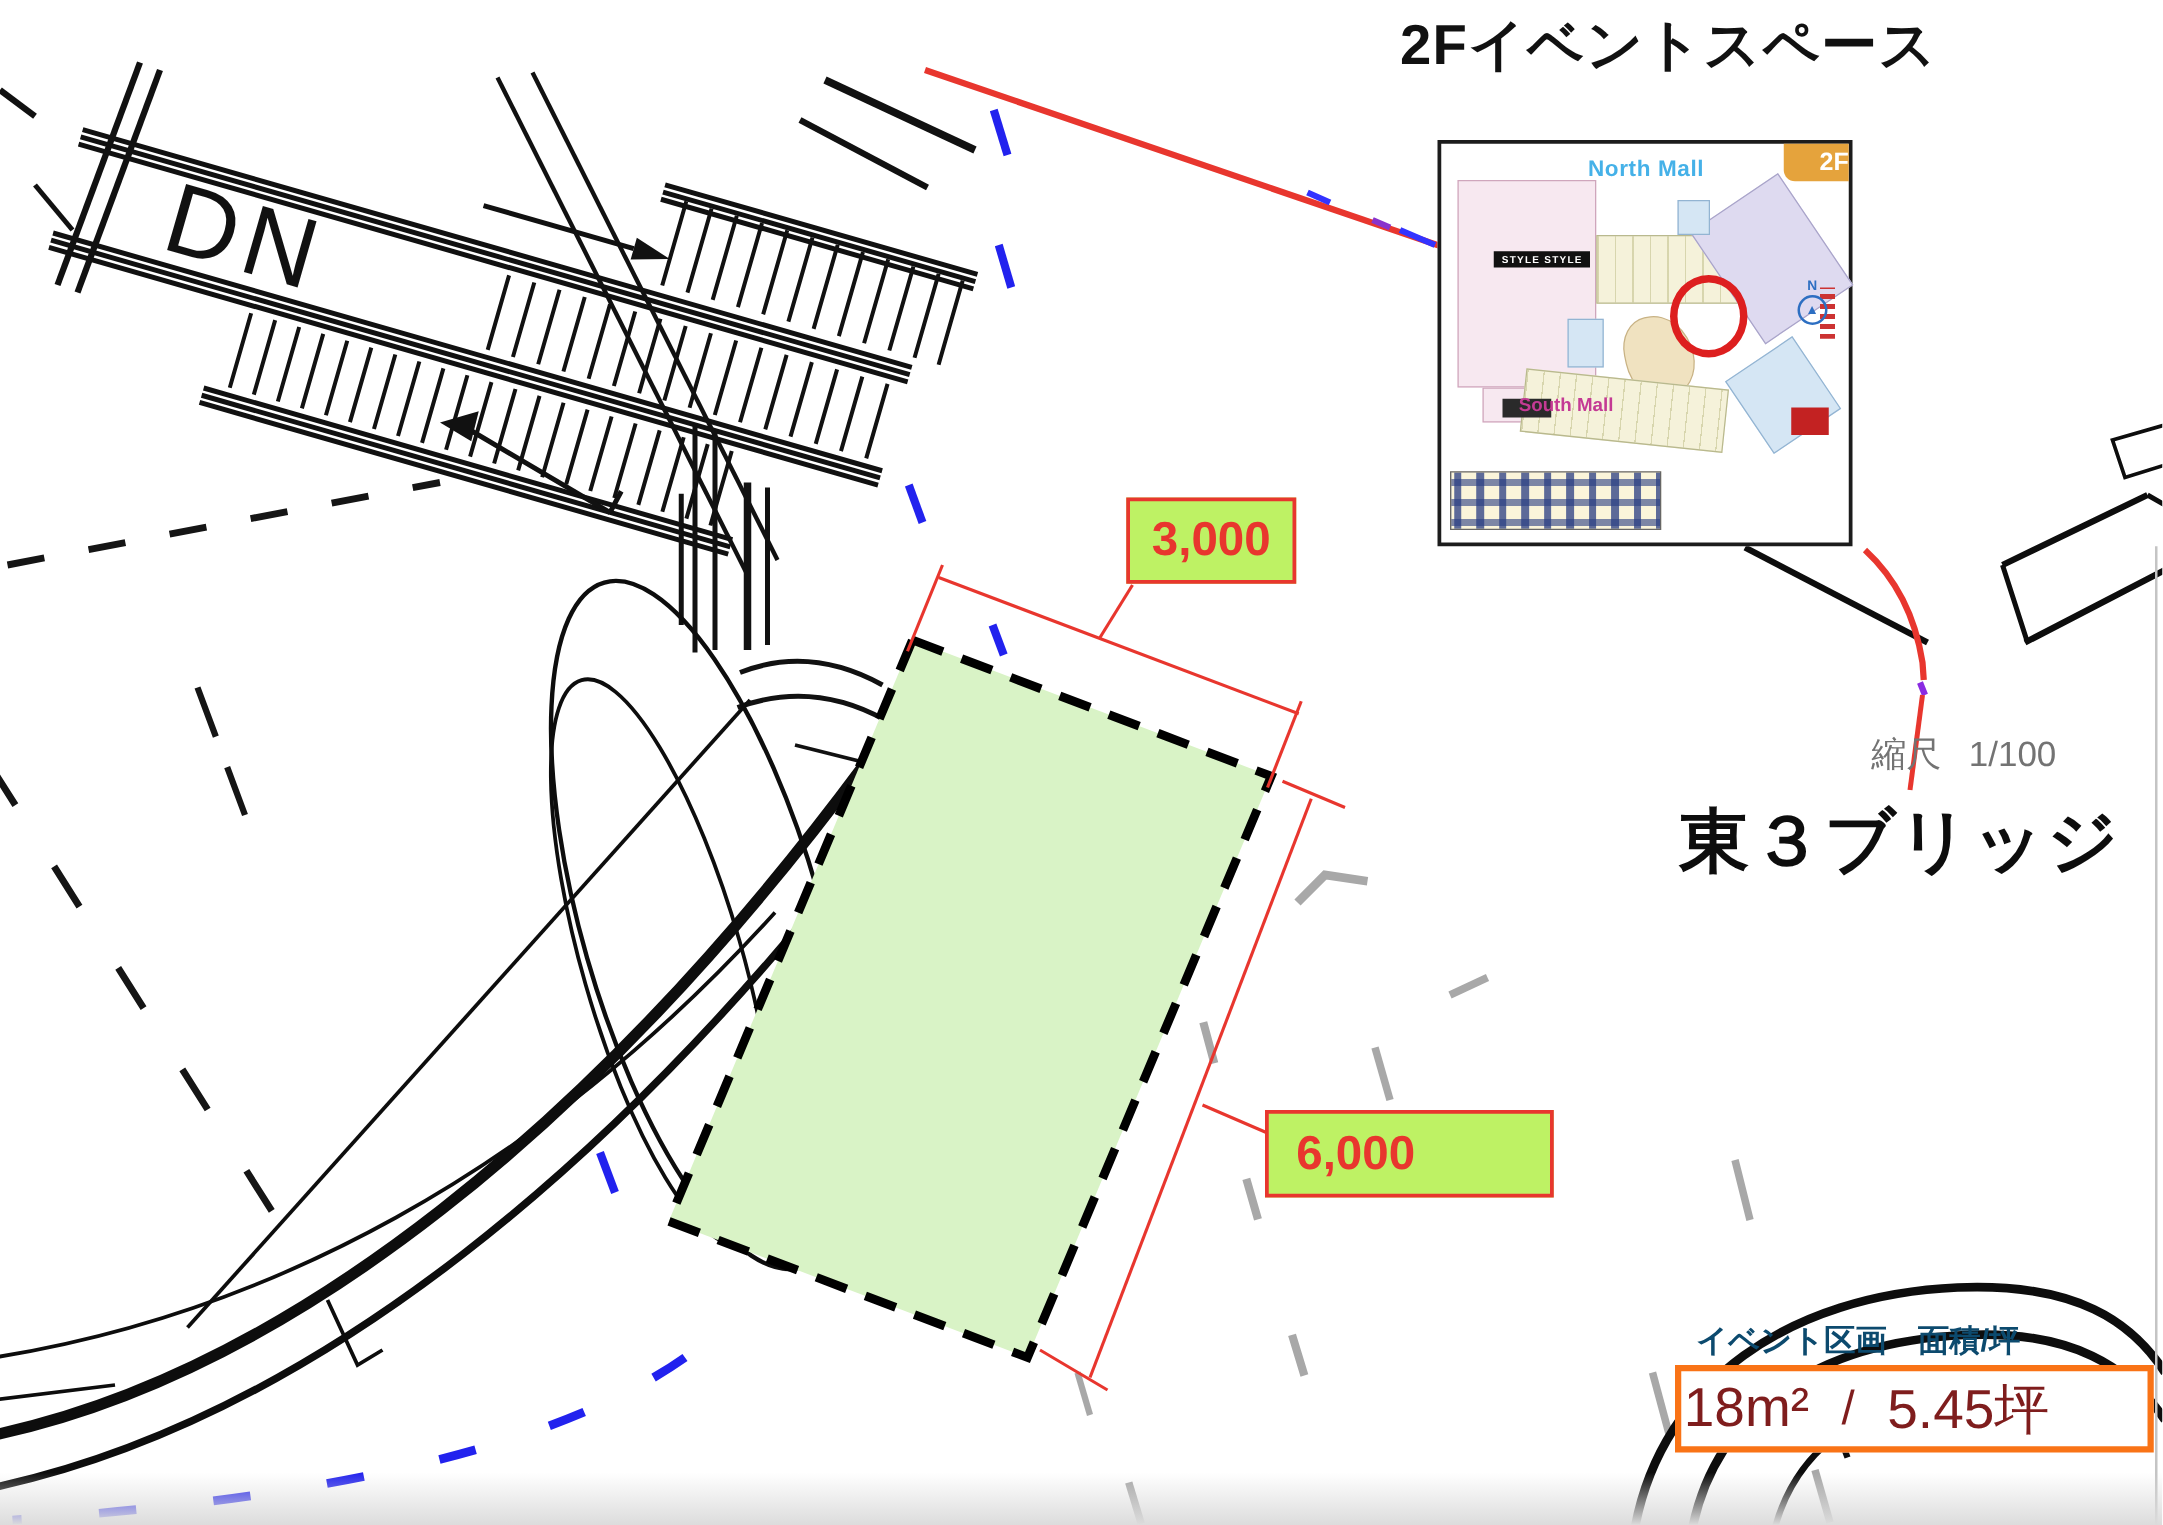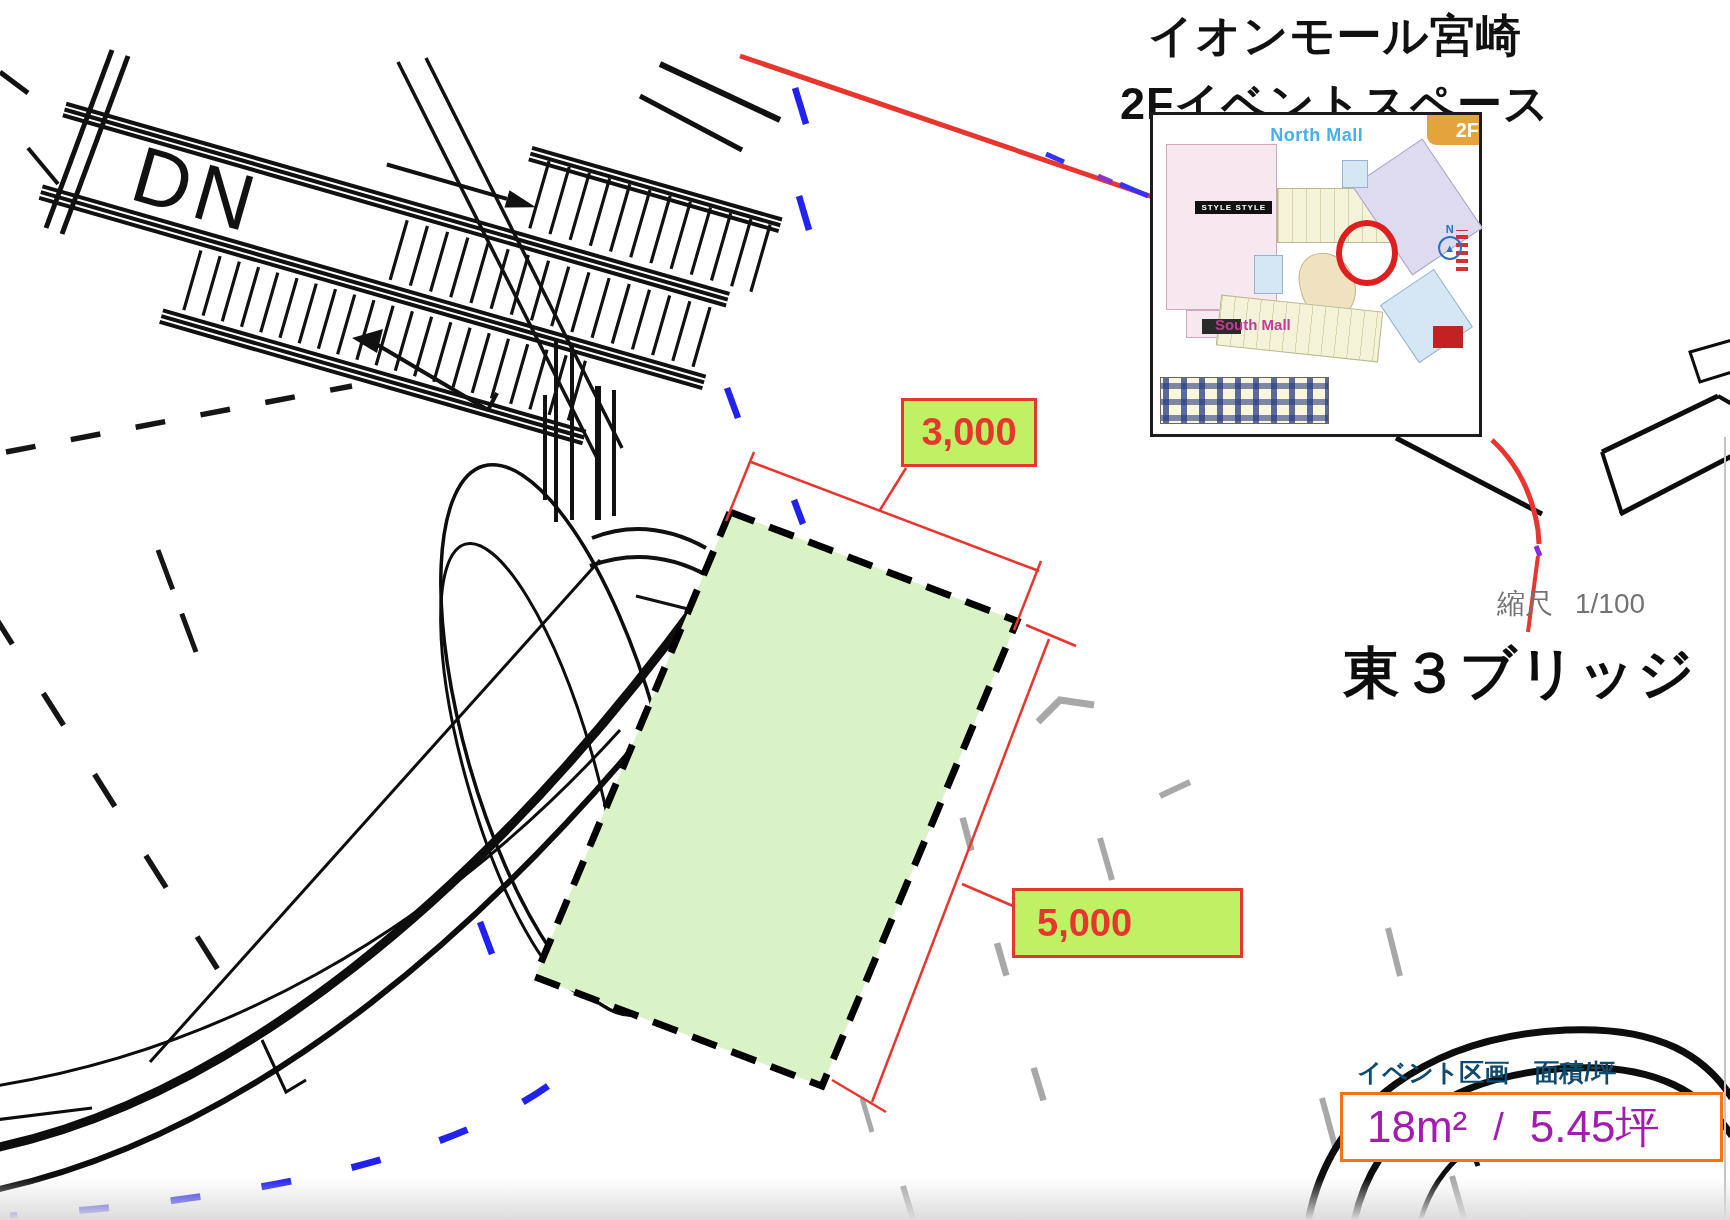--- a/index.html
+++ b/index.html
@@ -57,22 +57,22 @@
      color:#0d0d0d;letter-spacing:2px;}
 
   
   .dim-box{background:#bef264;border:3px solid #e8362e;color:#e8362e;font-weight:700;
      font-size:38px;box-sizing:border-box;display:flex;align-items:center;}
   #dim-3000{left:901px;top:398px;width:136px;height:69px;justify-content:center;}
   #dim-6000{left:1012px;top:888px;width:231px;height:70px;padding-left:22px;}
 
   
   #event-label{left:1357px;top:1056px;font-size:25px;font-weight:600;color:#0c4a6e;}
-  #area-box{left:1340px;top:1092px;width:383px;height:70px;background:#fff;border:3px solid #f97316;
-     box-sizing:border-box;display:flex;align-items:center;font-size:44px;color:#a21caf;padding-left:24px;}
+  #area-box{left:1340px;top:1092px;width:383px;height:70px;background:#fff;border:5px solid #f97316;
+     box-sizing:border-box;display:flex;align-items:center;font-size:44px;color:#7f1d1d;padding-left:2px;}
   #area-box .sep{margin:0 26px;font-size:38px;}
 
   #bottom-fade{left:0;top:1178px;width:1730px;height:42px;
      background:linear-gradient(180deg,rgba(225,225,225,0),#dcdcdc);}
 </style>
 </head>
 <body>
 
 <div id="stage">
 
@@ -181,21 +181,20 @@
       <path d="M751,462 L1039,571"></path>
       <path d="M880,510 L906,468"></path>
       <path d="M1026,625 L1076,646"></path>
       <path d="M832,1080 L886,1112"></path>
       <path d="M1049,639 L872,1102"></path>
       <path d="M962,884 L1013,906"></path>
     </g>
   </svg>
 
   <div class="overlay" id="main-title">
-    <div>イオンモール宮崎</div>
     <div>2Fイベントスペース</div>
   </div>
 
   <div class="overlay" id="map-inset">
     <div class="map-block" id="mb-pink"></div>
     <div class="map-block" id="mb-pink2"></div>
     <div class="map-block" id="mb-north-strip"></div>
     <div class="map-block" id="mb-wing"></div>
     <div class="map-block" id="mb-food"></div>
     <div class="map-block" id="mb-south-strip"></div>
@@ -220,21 +219,21 @@
   <div class="overlay" id="scale-label">
     <span>縮尺</span><span class="val">1/100</span>
   </div>
 
   <div class="overlay" id="bridge-title">東３ブリッジ</div>
 
   <div class="overlay dim-box" id="dim-3000">
     <span>3,000</span>
   </div>
   <div class="overlay dim-box" id="dim-6000">
-    <span>5,000</span>
+    <span>6,000</span>
   </div>
 
   <div class="overlay" id="event-label">イベント区画　面積/坪</div>
 
   <div class="overlay" id="area-box">
     <span>18m²</span>
     <span class="sep">/</span>
     <span>5.45坪</span>
   </div>
 

